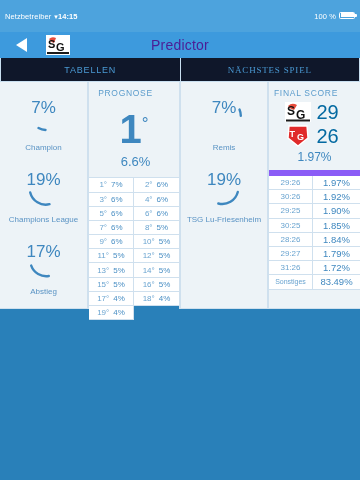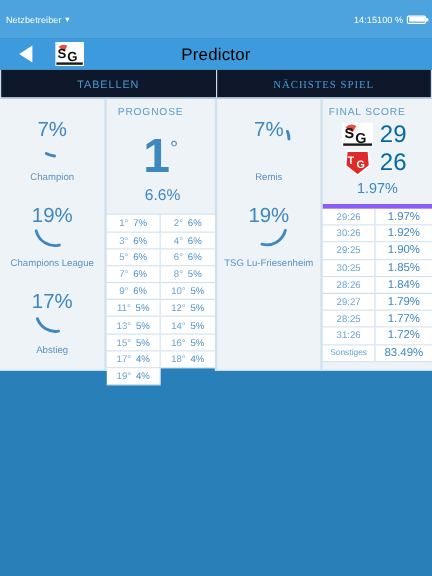--- a/index.html
+++ b/index.html
@@ -15,22 +15,22 @@
     height: 32px;
     background: #4da3dd;
     color: #ffffff;
     display: flex;
     align-items: center;
     font-size: 7.5px;
     padding: 0 5px;
     letter-spacing: .1px;
   }
   .status-left { display: flex; align-items: center; gap: 3px; }
-  .status-center { flex: 1; text-align: right; font-weight: 400; }
-  .status-right { display: flex; align-items: center; gap: 3px; }
+  .status-center { flex: 1; text-align: left; font-weight: 700; }
+  .status-right { display: flex; gap: 3px; }
   .wifi-icon { font-size: 7px; line-height: 1; }
   .battery {
     width: 16px; height: 7px;
     border: 1px solid #ffffff; border-radius: 1.5px;
     position: relative; display: inline-block;
   }
   .battery::after {
     content: ""; position: absolute; right: -2.5px; top: 1.5px;
     width: 1.5px; height: 3px; background: #fff; border-radius: 0 1px 1px 0;
   }
@@ -57,21 +57,21 @@
     border-right: 11px solid #ffffff;
   }
   .nav-logo {
     width: 24px; height: 20px;
     margin-left: 12px;
     display: flex; align-items: center; justify-content: center;
   }
   .navtitle {
     position: absolute; left: 0; right: 0;
     text-align: center;
-    color: #000000;
+    color: #4c1d95;
     font-size: 14px;
     letter-spacing: .2px;
     pointer-events: none;
   }
 
   
   .tabs { display: flex; background: #ffffff; }
   .tab {
     flex: 1;
     text-align: center;
@@ -146,21 +146,21 @@
     height: 14.2px;
     border-bottom: 1px solid #cfe0ee;
     border-right: 1px solid #cfe0ee;
     background: #ffffff;
   }
   .gcell:nth-child(even) { border-right: none; }
   .gcell.empty { background: #2980b9; border-color: #2980b9; }
   .gcell .rk { color: #6aa4d0; }
   .gcell .pc { color: #4a8fc4; }
 
-  .stable { border-top: 4px solid #8b5cf6; }
+  .stable { border-top: 6px solid #8b5cf6; }
   .srow { display: flex; height: 14.2px; border-bottom: 1px solid #cfe0ee; background: #ffffff; }
   .srow .sc1 {
     flex: 0 0 44px; text-align: center; font-size: 8px; color: #6aa4d0;
     display: flex; align-items: center; justify-content: center;
     border-right: 1px solid #cfe0ee;
   }
   .srow .sc2 {
     flex: 1; text-align: center; font-size: 9.5px; color: #3e87bf;
     display: flex; align-items: center; justify-content: center;
   }
@@ -410,24 +410,20 @@
           </div>
           <div class="srow">
             <div class="sc1">28:26</div>
             <div class="sc2">1.84%</div>
           </div>
           <div class="srow">
             <div class="sc1">29:27</div>
             <div class="sc2">1.79%</div>
           </div>
           <div class="srow">
-            <div class="sc1">28:25</div>
-            <div class="sc2">1.77%</div>
-          </div>
-          <div class="srow">
             <div class="sc1">31:26</div>
             <div class="sc2">1.72%</div>
           </div>
           <div class="srow other">
             <div class="sc1">Sonstiges</div>
             <div class="sc2">83.49%</div>
           </div>
         </div>
     </div>
 

